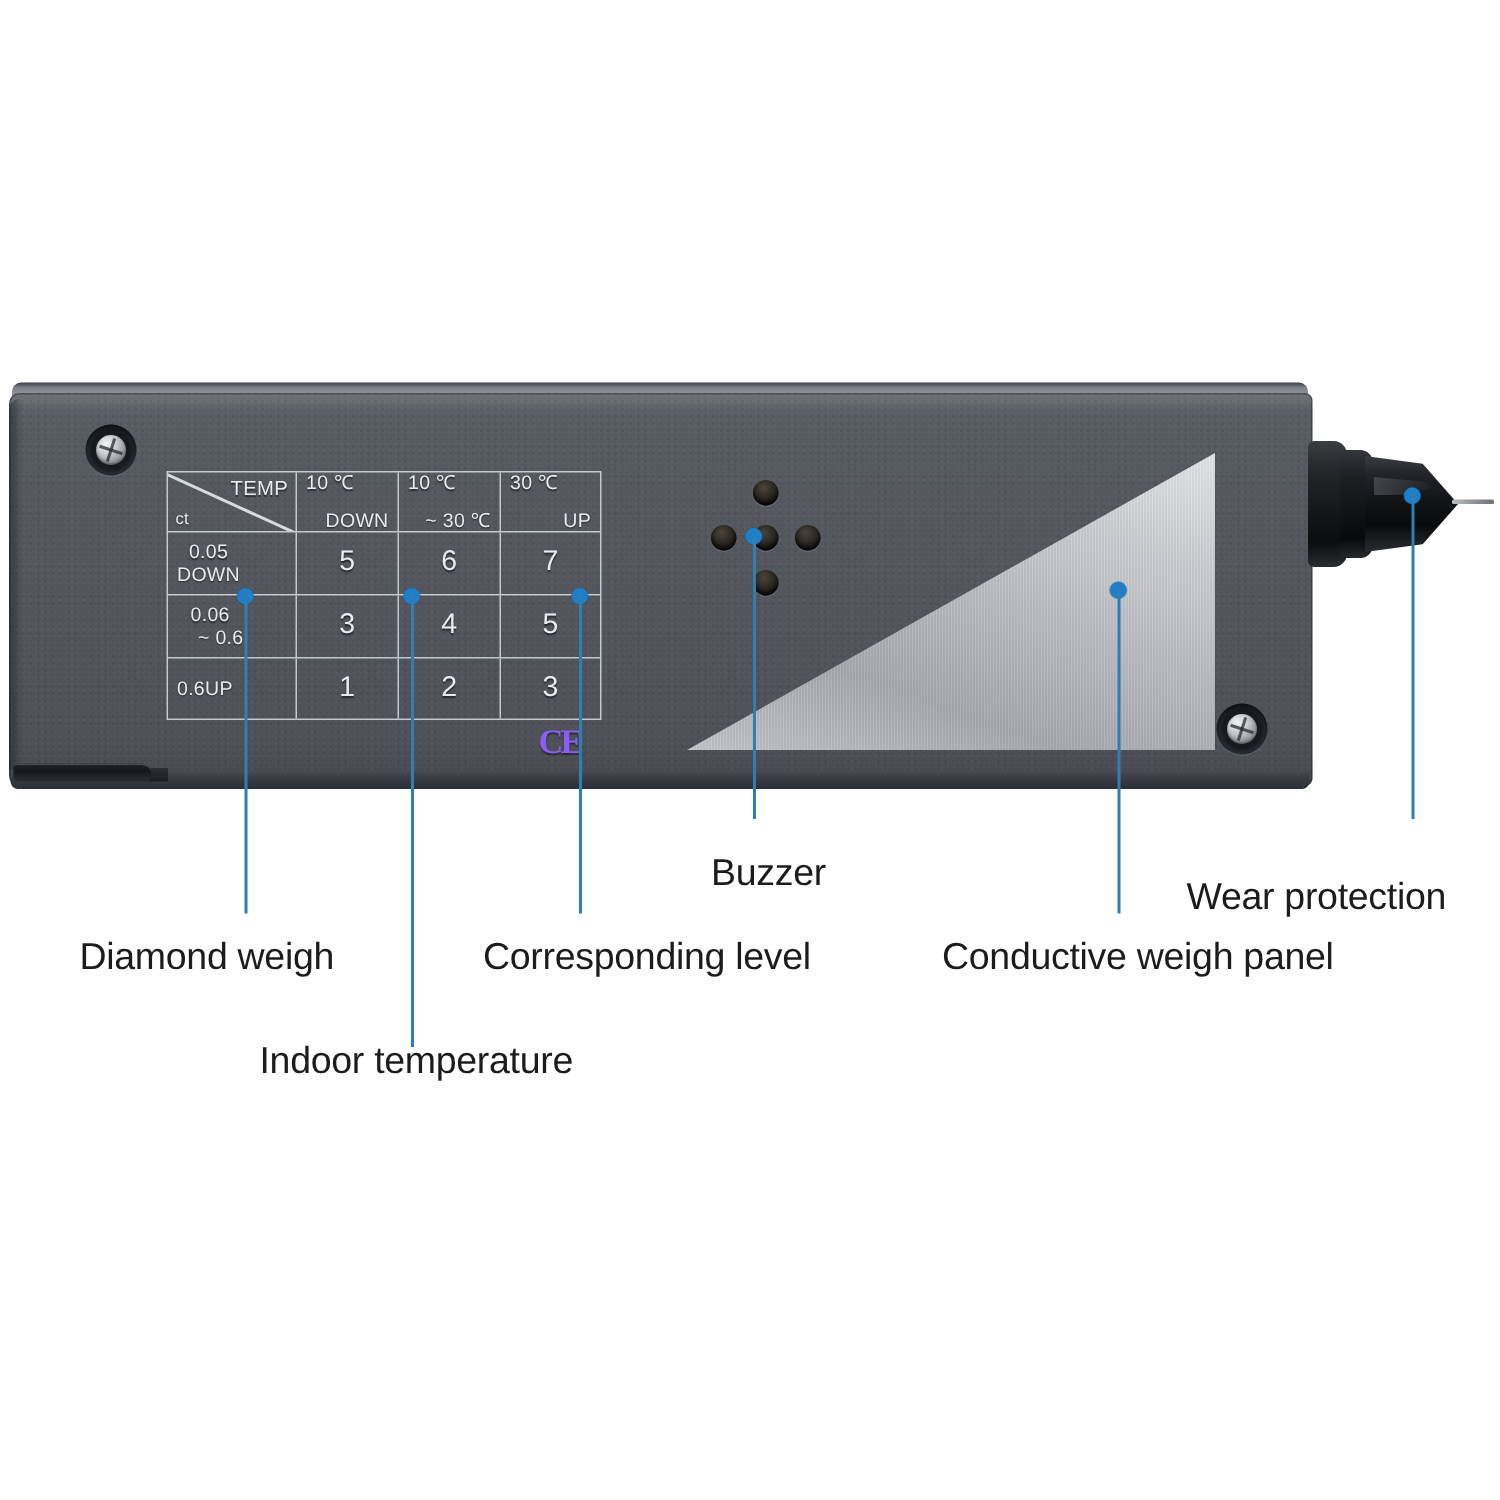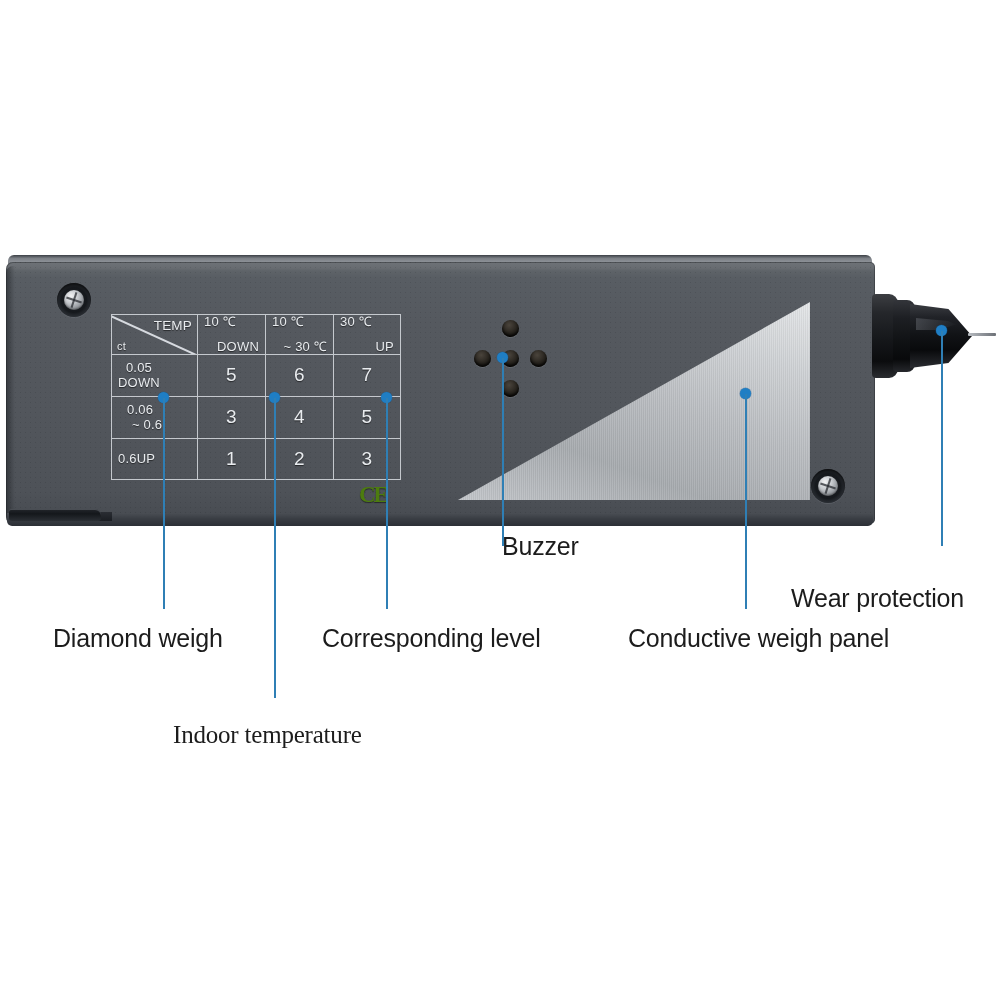--- a/index.html
+++ b/index.html
@@ -227,21 +227,21 @@
   .row-sub.indent { padding-left: 14px; }
 
   
   .ce-mark {
     position: absolute;
     left: 359px;
     top: 482px;
     font-family: "Liberation Serif", serif;
     font-size: 23px;
     font-weight: 700;
-    color: #4d7c0f;
+    color: #8b5cf6;
     letter-spacing: -2px;
     text-shadow: 0 1px 1px rgba(0,0,0,0.5);
   }
 
   
   .buzzer-group { position: absolute; left: 470px; top: 320px; width: 80px; height: 80px; }
   .buzzer-hole {
     position: absolute;
     width: 17px;
     height: 17px;
@@ -447,33 +447,33 @@
 
   <div>
     <div class="leader-dot" style="left:158px; top:392px;"></div>
     <div class="leader" style="left:162.5px; top:398px; height:211px;"></div>
     <div class="callout-label" style="left:53px; top:624px;">Diamond weigh</div>
   </div>
 
   <div>
     <div class="leader-dot" style="left:269px; top:392px;"></div>
     <div class="leader" style="left:273.5px; top:398px; height:300px;"></div>
-    <div class="callout-label" style="left:173px; top:721px;font-family:Liberation Serif, serif;">Indoor temperature</div>
+    <div class="callout-label" style="left:173px; top:693px;">Indoor temperature</div>
   </div>
 
   <div>
     <div class="leader-dot" style="left:381px; top:392px;"></div>
     <div class="leader" style="left:385.5px; top:398px; height:211px;"></div>
     <div class="callout-label" style="left:322px; top:624px;">Corresponding level</div>
   </div>
 
   <div>
     <div class="leader-dot" style="left:497px; top:352px;"></div>
     <div class="leader" style="left:501.5px; top:358px; height:188px;"></div>
-    <div class="callout-label" style="left:474px; top:532px;margin-left:28px;">Buzzer</div>
+    <div class="callout-label" style="left:474px; top:568px;">Buzzer</div>
   </div>
 
   <div>
     <div class="leader-dot" style="left:740px; top:388px;"></div>
     <div class="leader" style="left:744.5px; top:394px; height:215px;"></div>
     <div class="callout-label" style="left:628px; top:624px;">Conductive weigh panel</div>
   </div>
 
   <div>
     <div class="leader-dot" style="left:936px; top:325px;"></div>

